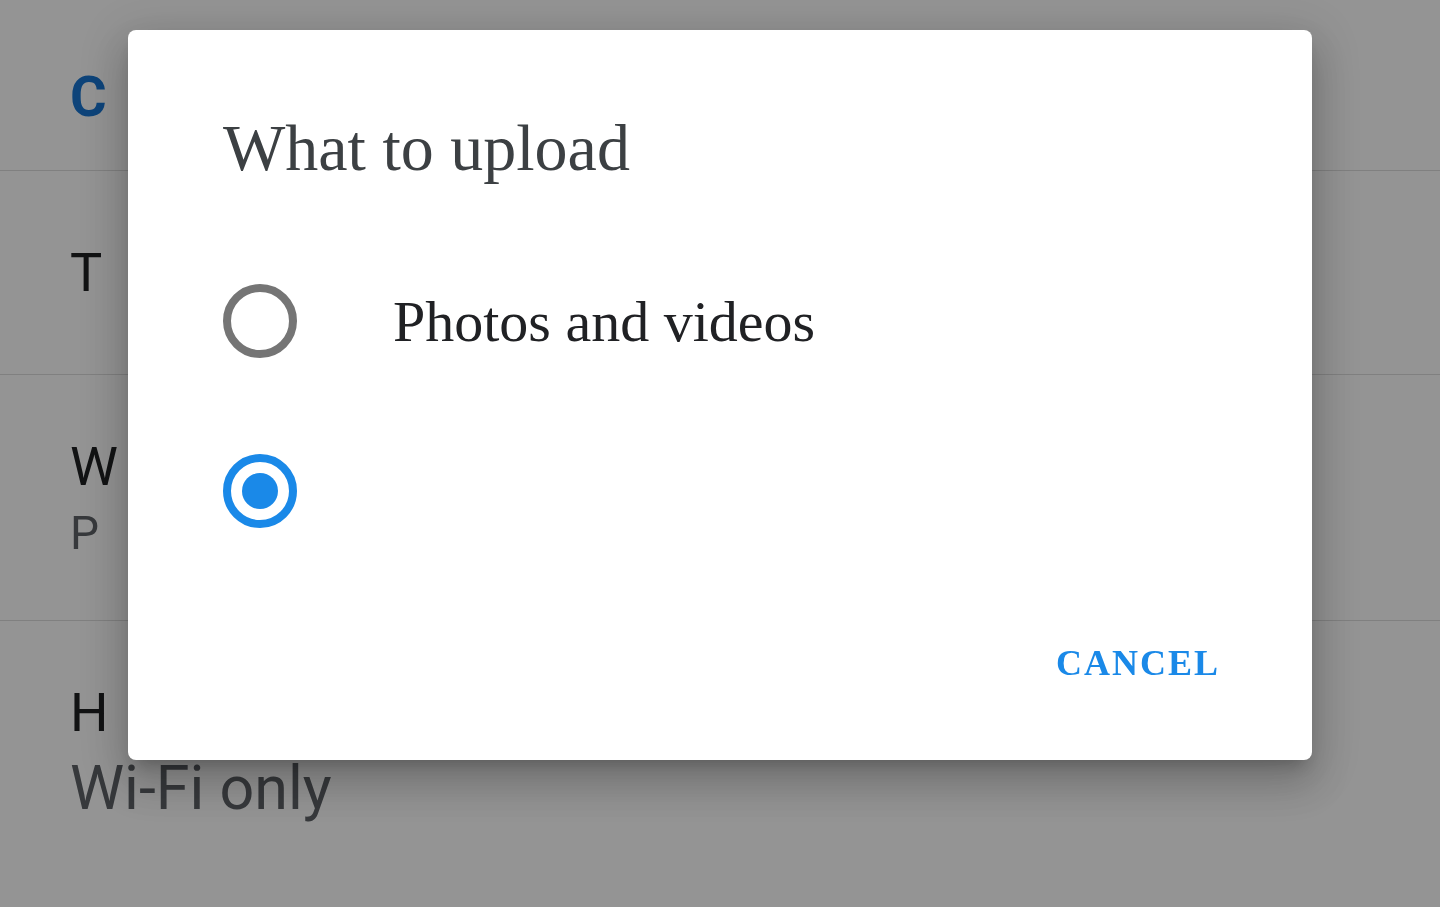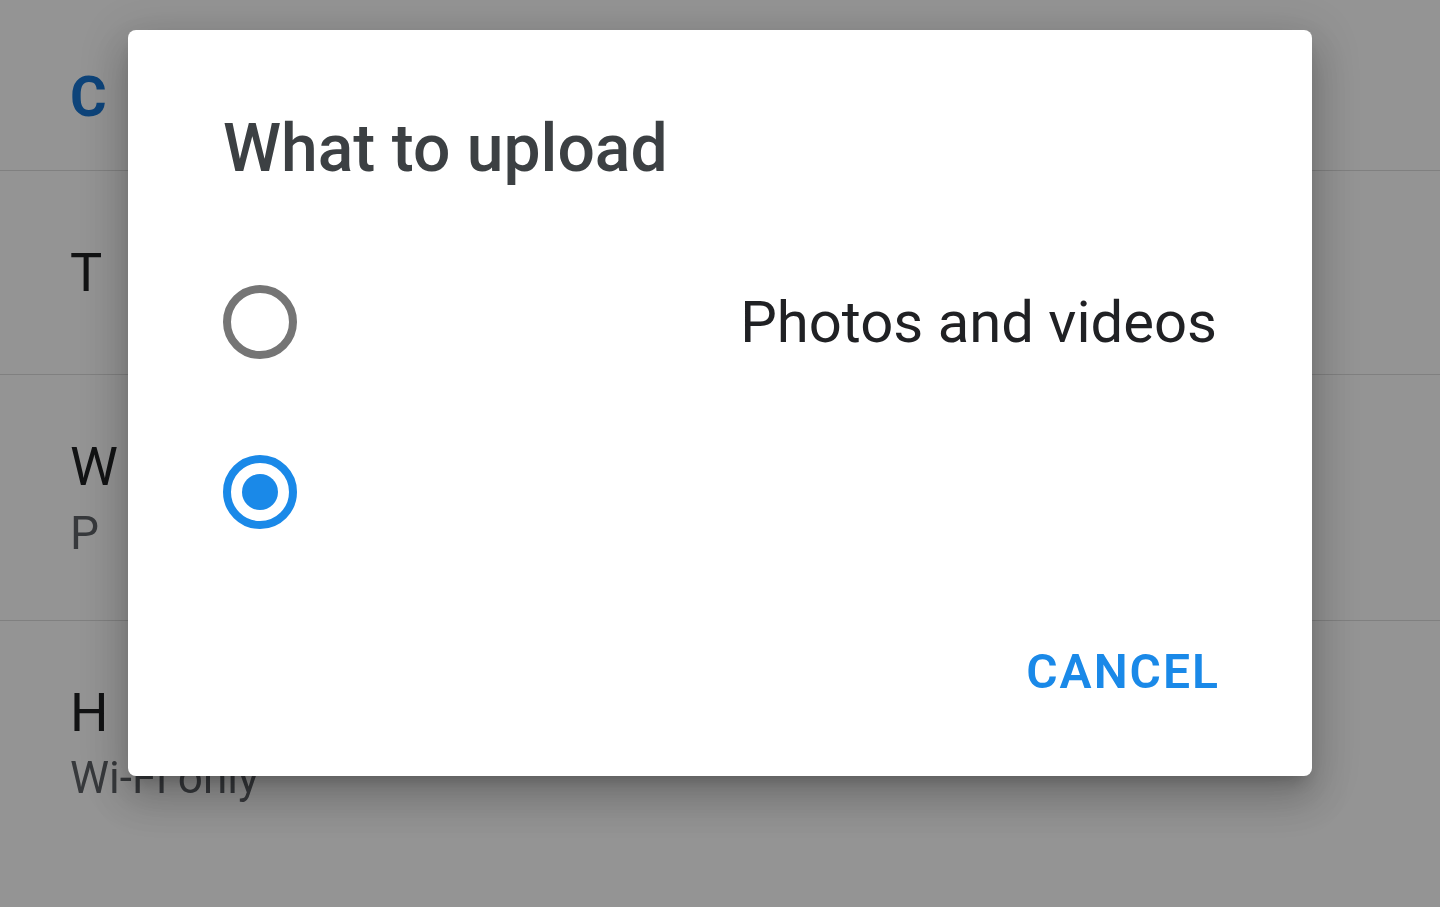--- a/index.html
+++ b/index.html
@@ -67,21 +67,21 @@
       padding-bottom: 60px;
       border-bottom: none;
     }
     
     .bg-item-h .primary {
       font-size: 54px;
       color: #202124;
     }
     
     .bg-item-h .secondary {
-      font-size: 44px;
+      font-size: 61px;
       color: #5f6368;
       margin-top: 8px;
     }
     
     .overlay {
       position: absolute;
       top: 0;
       left: 0;
       width: 100%;
       height: 100%;
@@ -92,35 +92,35 @@
     }
     
     .dialog {
       background: #fff;
       border-radius: 8px;
       width: 1184px;
       margin-top: 30px;
       box-shadow: 0 11px 15px -7px rgba(0,0,0,.2), 0 24px 38px 3px rgba(0,0,0,.14), 0 9px 46px 8px rgba(0,0,0,.12);
       padding-top: 80px;
       padding-bottom: 30px;
+      font-family: Liberation Serif, serif;
     }
     
     .dialog-title {
       font-size: 66px;
       font-weight: 500;
       color: #3c4043;
       padding: 0 95px 50px 95px;
     }
     
     .radio-option {
       display: flex;
       align-items: center;
       padding: 48px 95px;
       cursor: pointer;
-      justify-content: space-between;
     }
     
     .radio-icon {
       width: 74px;
       height: 74px;
       border-radius: 50%;
       position: relative;
       flex-shrink: 0;
     }
     
@@ -154,21 +154,21 @@
     .dialog-actions {
       display: flex;
       justify-content: flex-end;
       padding: 50px 60px 30px 60px;
     }
     
     .cancel-button {
       background: none;
       border: none;
       color: #1a89e8;
-      font-size: 48px;
+      font-size: 36px;
       font-weight: 600;
       letter-spacing: 2px;
       cursor: pointer;
       padding: 16px 32px;
       font-family: inherit;
     }
   </style>
 </head>
 <body>
 

